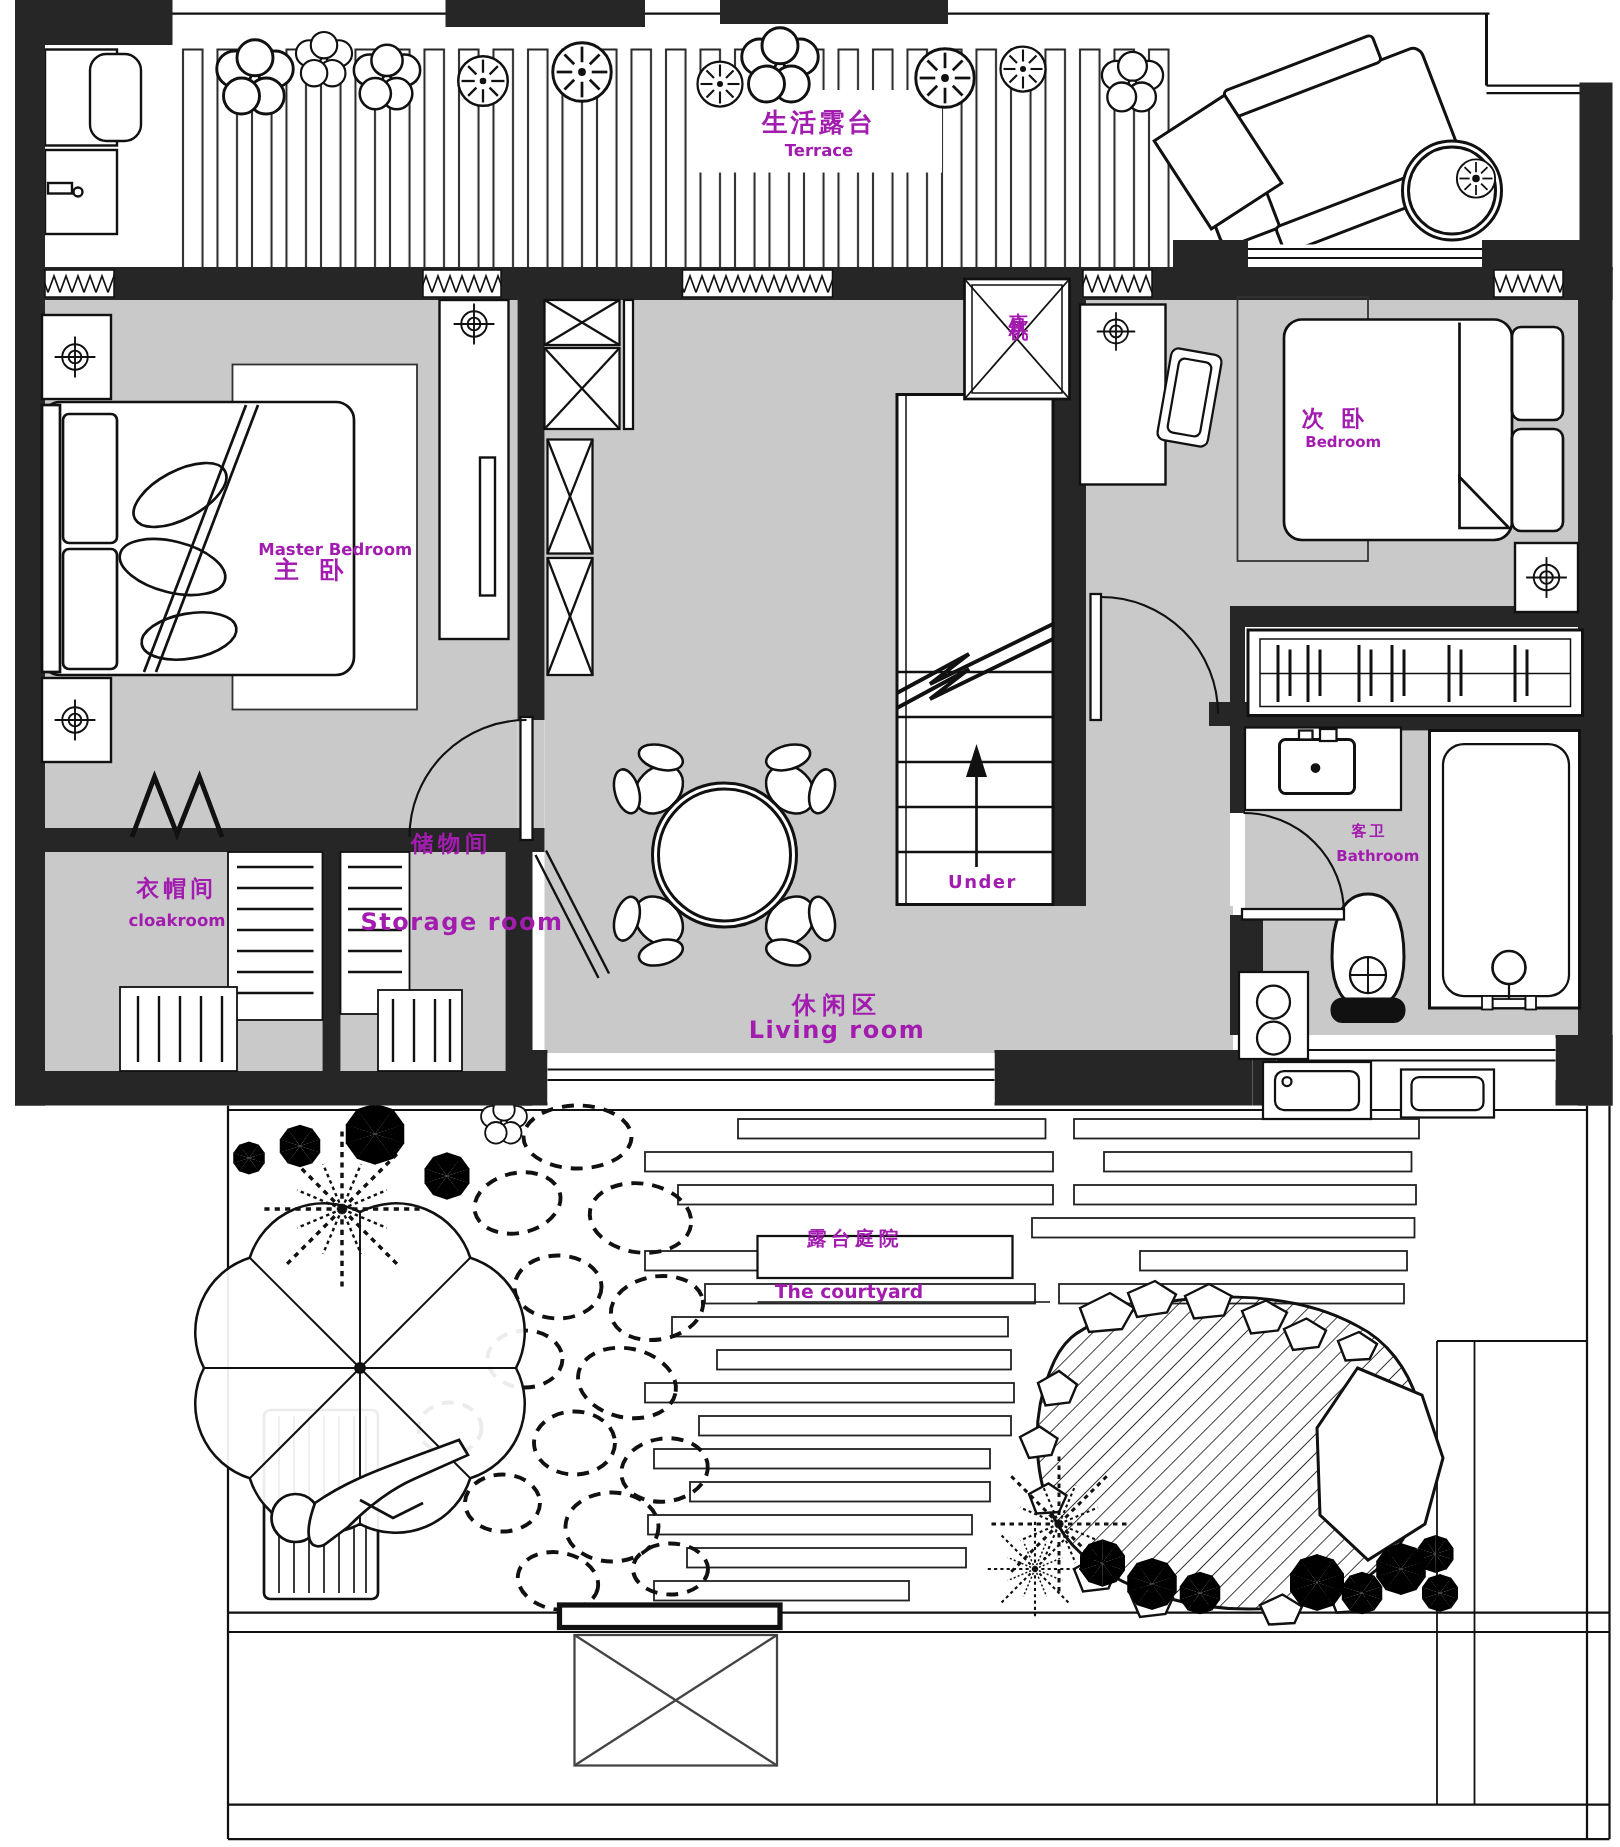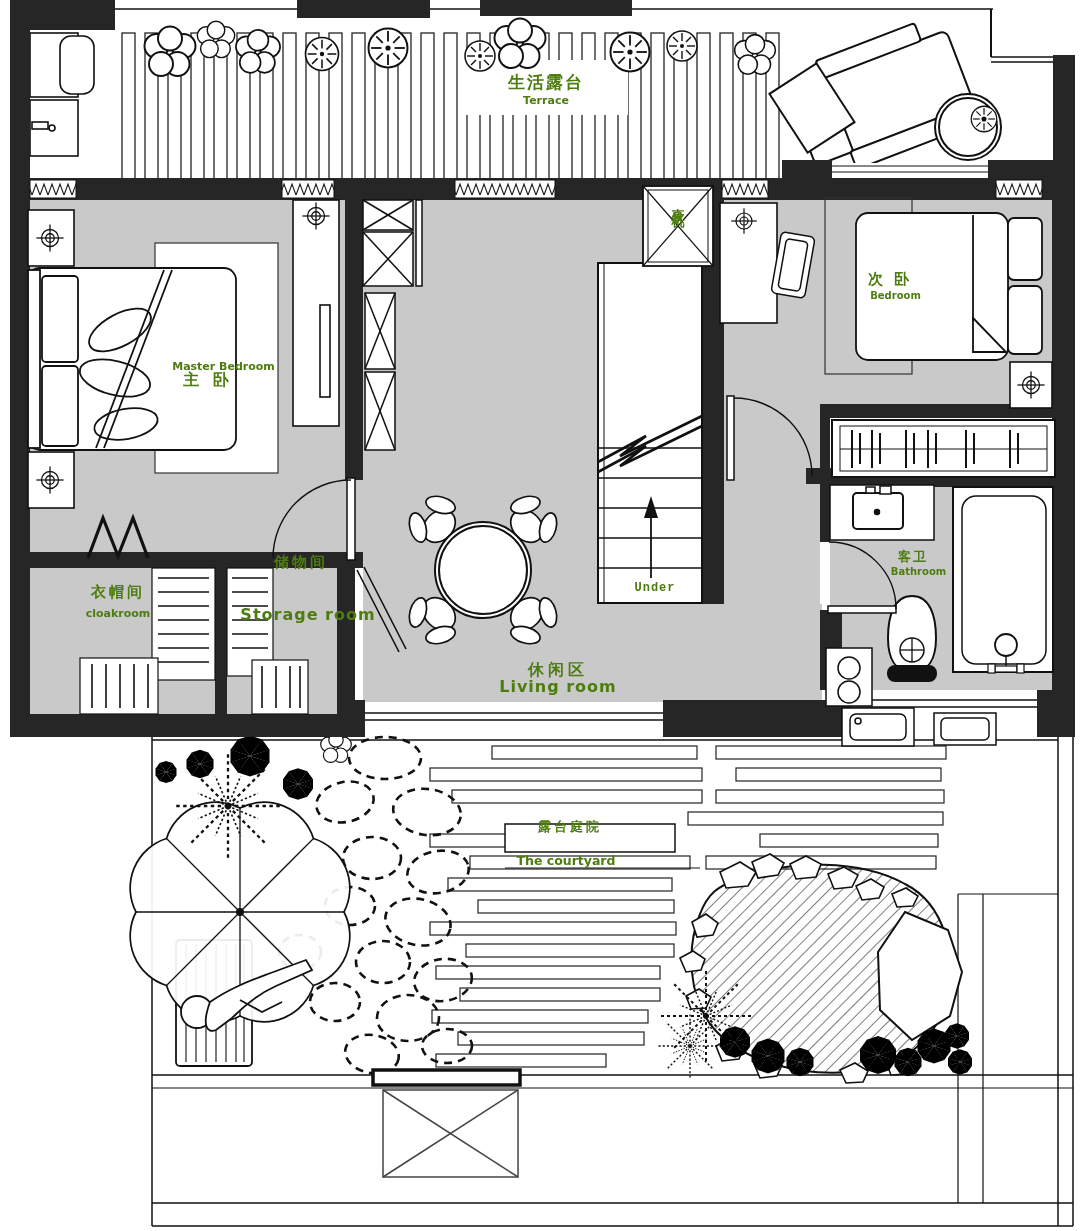--- a/index.html
+++ b/index.html
@@ -1,25 +1,25 @@
 <!DOCTYPE html>
 <html><head>
 <meta charset="utf-8">
 <style>
   html,body{margin:0;padding:0;background:#fff;}
   .plan{position:relative;width:1080px;height:1231px;background:#fff;overflow:hidden;
         font-family:"DejaVu Sans","Liberation Sans",sans-serif;}
   .plan svg{position:absolute;left:0;top:0;}
   .lbl{position:absolute;transform:translateX(-50%);white-space:nowrap;font-weight:700;
-       color:#4d7c0f;line-height:1;text-align:center;}
+       color:#a21caf;line-height:1;text-align:center;}
   .v{writing-mode:vertical-rl;text-orientation:upright;}
   .zh17{font-size:17px;letter-spacing:2px;}
   .zh16{font-size:16px;letter-spacing:4px;margin-top:32px;}
   .zh15{font-size:15px;letter-spacing:3px;}
-  .zh13{font-size:13px;letter-spacing:2px;}
+  .zh13{font-size:10px;letter-spacing:2px;}
   .en12{font-size:16px;letter-spacing:1px;}
   .en11{font-size:11px;}
   .en10{font-size:10px;padding-left:15px;}
 </style>
 </head>
 <body>
 
 <div class="plan">
 <svg width="1080" height="1231" viewBox="0 0 1080 1231">
   <defs>
@@ -589,17 +589,17 @@
 
 <div class="lbl zh15" style="left:301px;top:555px;">储物间</div>
 <div class="lbl en12" style="left:308px;top:607px;">Storage room</div>
 
 <div class="lbl zh16" style="left:558px;top:630px;">休闲区</div>
 <div class="lbl en12" style="left:558px;top:652px;margin-top:27px;">Living room</div>
 
 <div class="lbl zh13" style="left:913px;top:550px;">客卫</div>
 <div class="lbl en10" style="left:911px;top:567px;">Bathroom</div>
 
-<div class="lbl en12" style="left:655px;top:582px;font-size:12px;font-family:Liberation Mono, monospace;">Under</div>
+<div class="lbl en12" style="left:655px;top:582px;font-size:12px;">Under</div>
 
 <div class="lbl" style="left:570px;top:820px;font-size:13px;letter-spacing:3px;">露台庭院</div>
 <div class="lbl" style="left:566px;top:855px;font-size:12.5px;">The courtyard</div>
 </div>
 
 </body></html>

